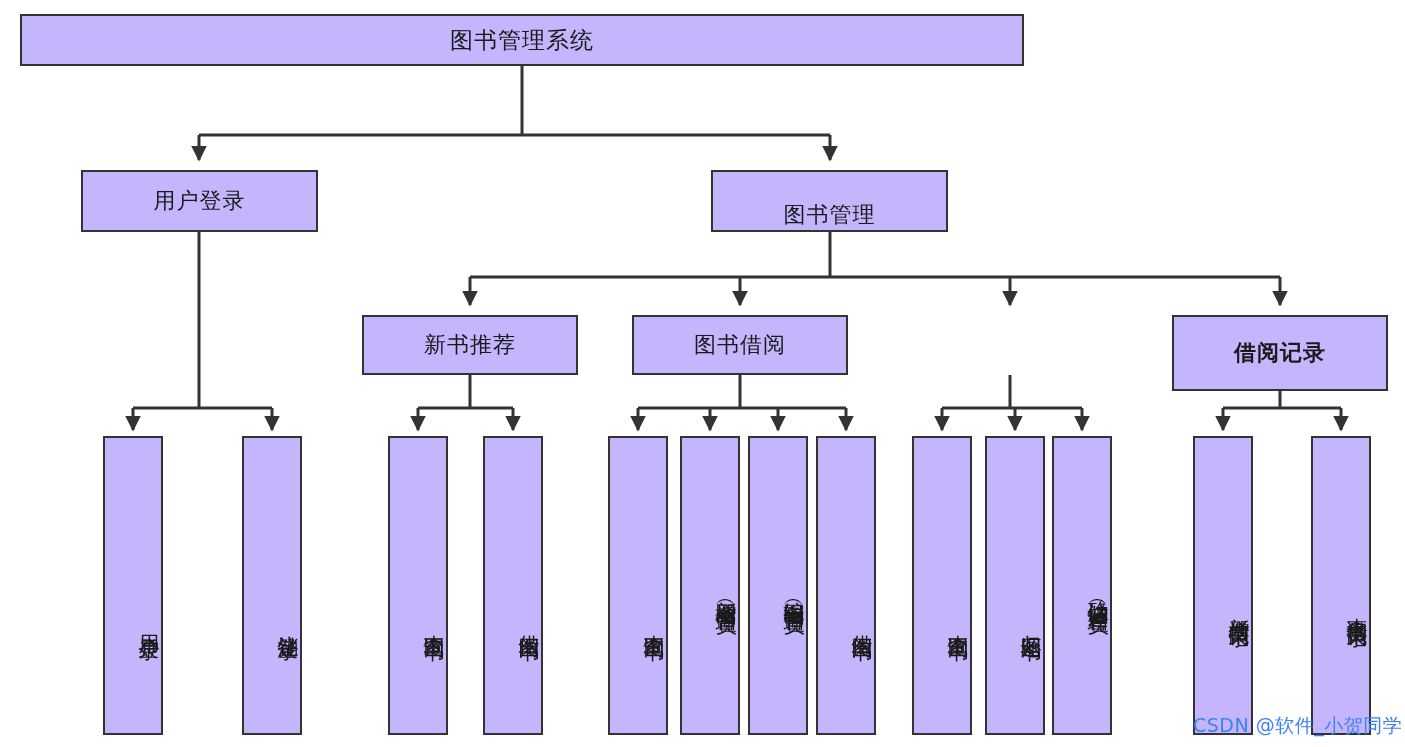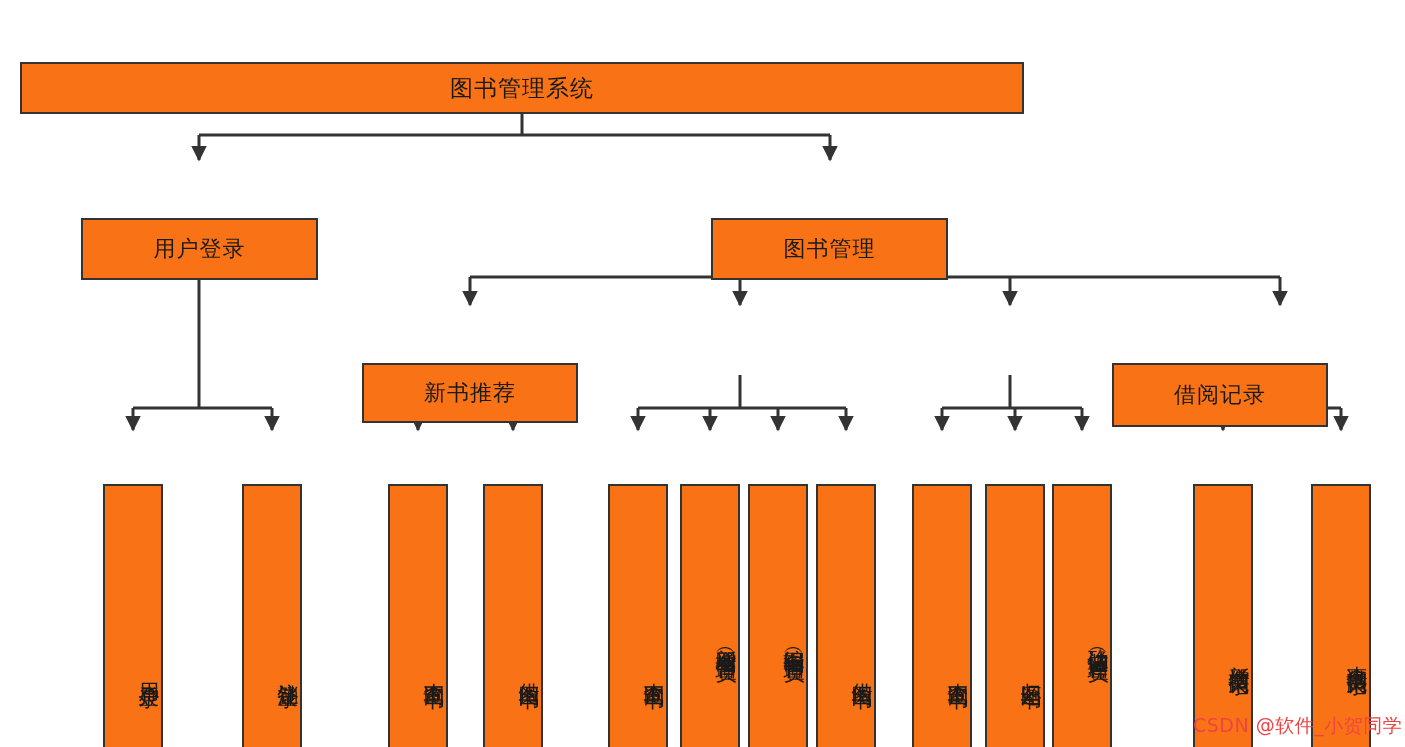--- a/index.html
+++ b/index.html
@@ -21,27 +21,26 @@
     position: absolute;
     left: 0;
     top: 0;
     width: 1405px;
     height: 747px;
     pointer-events: none;
   }
   .node {
     position: absolute;
     box-sizing: border-box;
-    background: #f97316;
+    background: #c4b5fd;
     border: 2px solid #333333;
     display: flex;
     align-items: center;
     justify-content: center;
     color: #1a1a1a;
-    margin-top: 48px;
   }
   .node.horiz {
     font-size: 22px;
     letter-spacing: 1px;
   }
   .node.root {
     font-size: 23px;
   }
   .node.vert {
     writing-mode: vertical-rl;
@@ -59,21 +58,21 @@
     white-space: nowrap;
   }
   .node.vert.pad-lo {
     padding-top: 72px;
   }
   .watermark {
     position: absolute;
     left: 1193px;
     top: 713px;
     font-size: 19px;
-    color: #ef4444;
+    color: #3b82f6;
     white-space: nowrap;
     letter-spacing: 0.5px;
   }
 </style>
 </head>
 <body>
 
 <div id="stage">
 
   <svg id="edges" viewBox="0 0 1405 747" width="1405" height="747">
@@ -126,28 +125,31 @@
     </g>
   </svg>
 
   <div class="node horiz root" style="left:20px; top:14px; width:1004px; height:52px;">
     <span>图书管理系统</span>
   </div>
 
   <div class="node horiz" style="left:81px; top:170px; width:237px; height:62px;">
     <span>用户登录</span>
   </div>
-  <div class="node horiz" style="left:711px; top:170px; width:237px; height:62px;">
+  <div class="node horiz" style="left:711px; top:170px; width:237px; height:62px;align-items:flex-end;">
     <span>图书管理</span>
   </div>
 
   <div class="node horiz" style="left:362px; top:315px; width:216px; height:60px;text-align:center;">
     <span>新书推荐</span>
   </div>
-  <div class="node horiz" style="left:1112px; top:315px; width:216px; height:64px;">
+  <div class="node horiz" style="left:632px; top:315px; width:216px; height:60px;">
+    <span>图书借阅</span>
+  </div>
+  <div class="node horiz" style="left:1172px; top:315px; width:216px; height:76px;font-weight:bold;">
     <span>借阅记录</span>
   </div>
 
   <div class="node vert pad-lo" style="left:103px; top:436px; width:60px; height:299px;">
     <span class="vlabel">用户登录</span>
   </div>
   <div class="node vert pad-lo" style="left:242px; top:436px; width:60px; height:299px;">
     <span class="vlabel">注销登录</span>
   </div>
 

